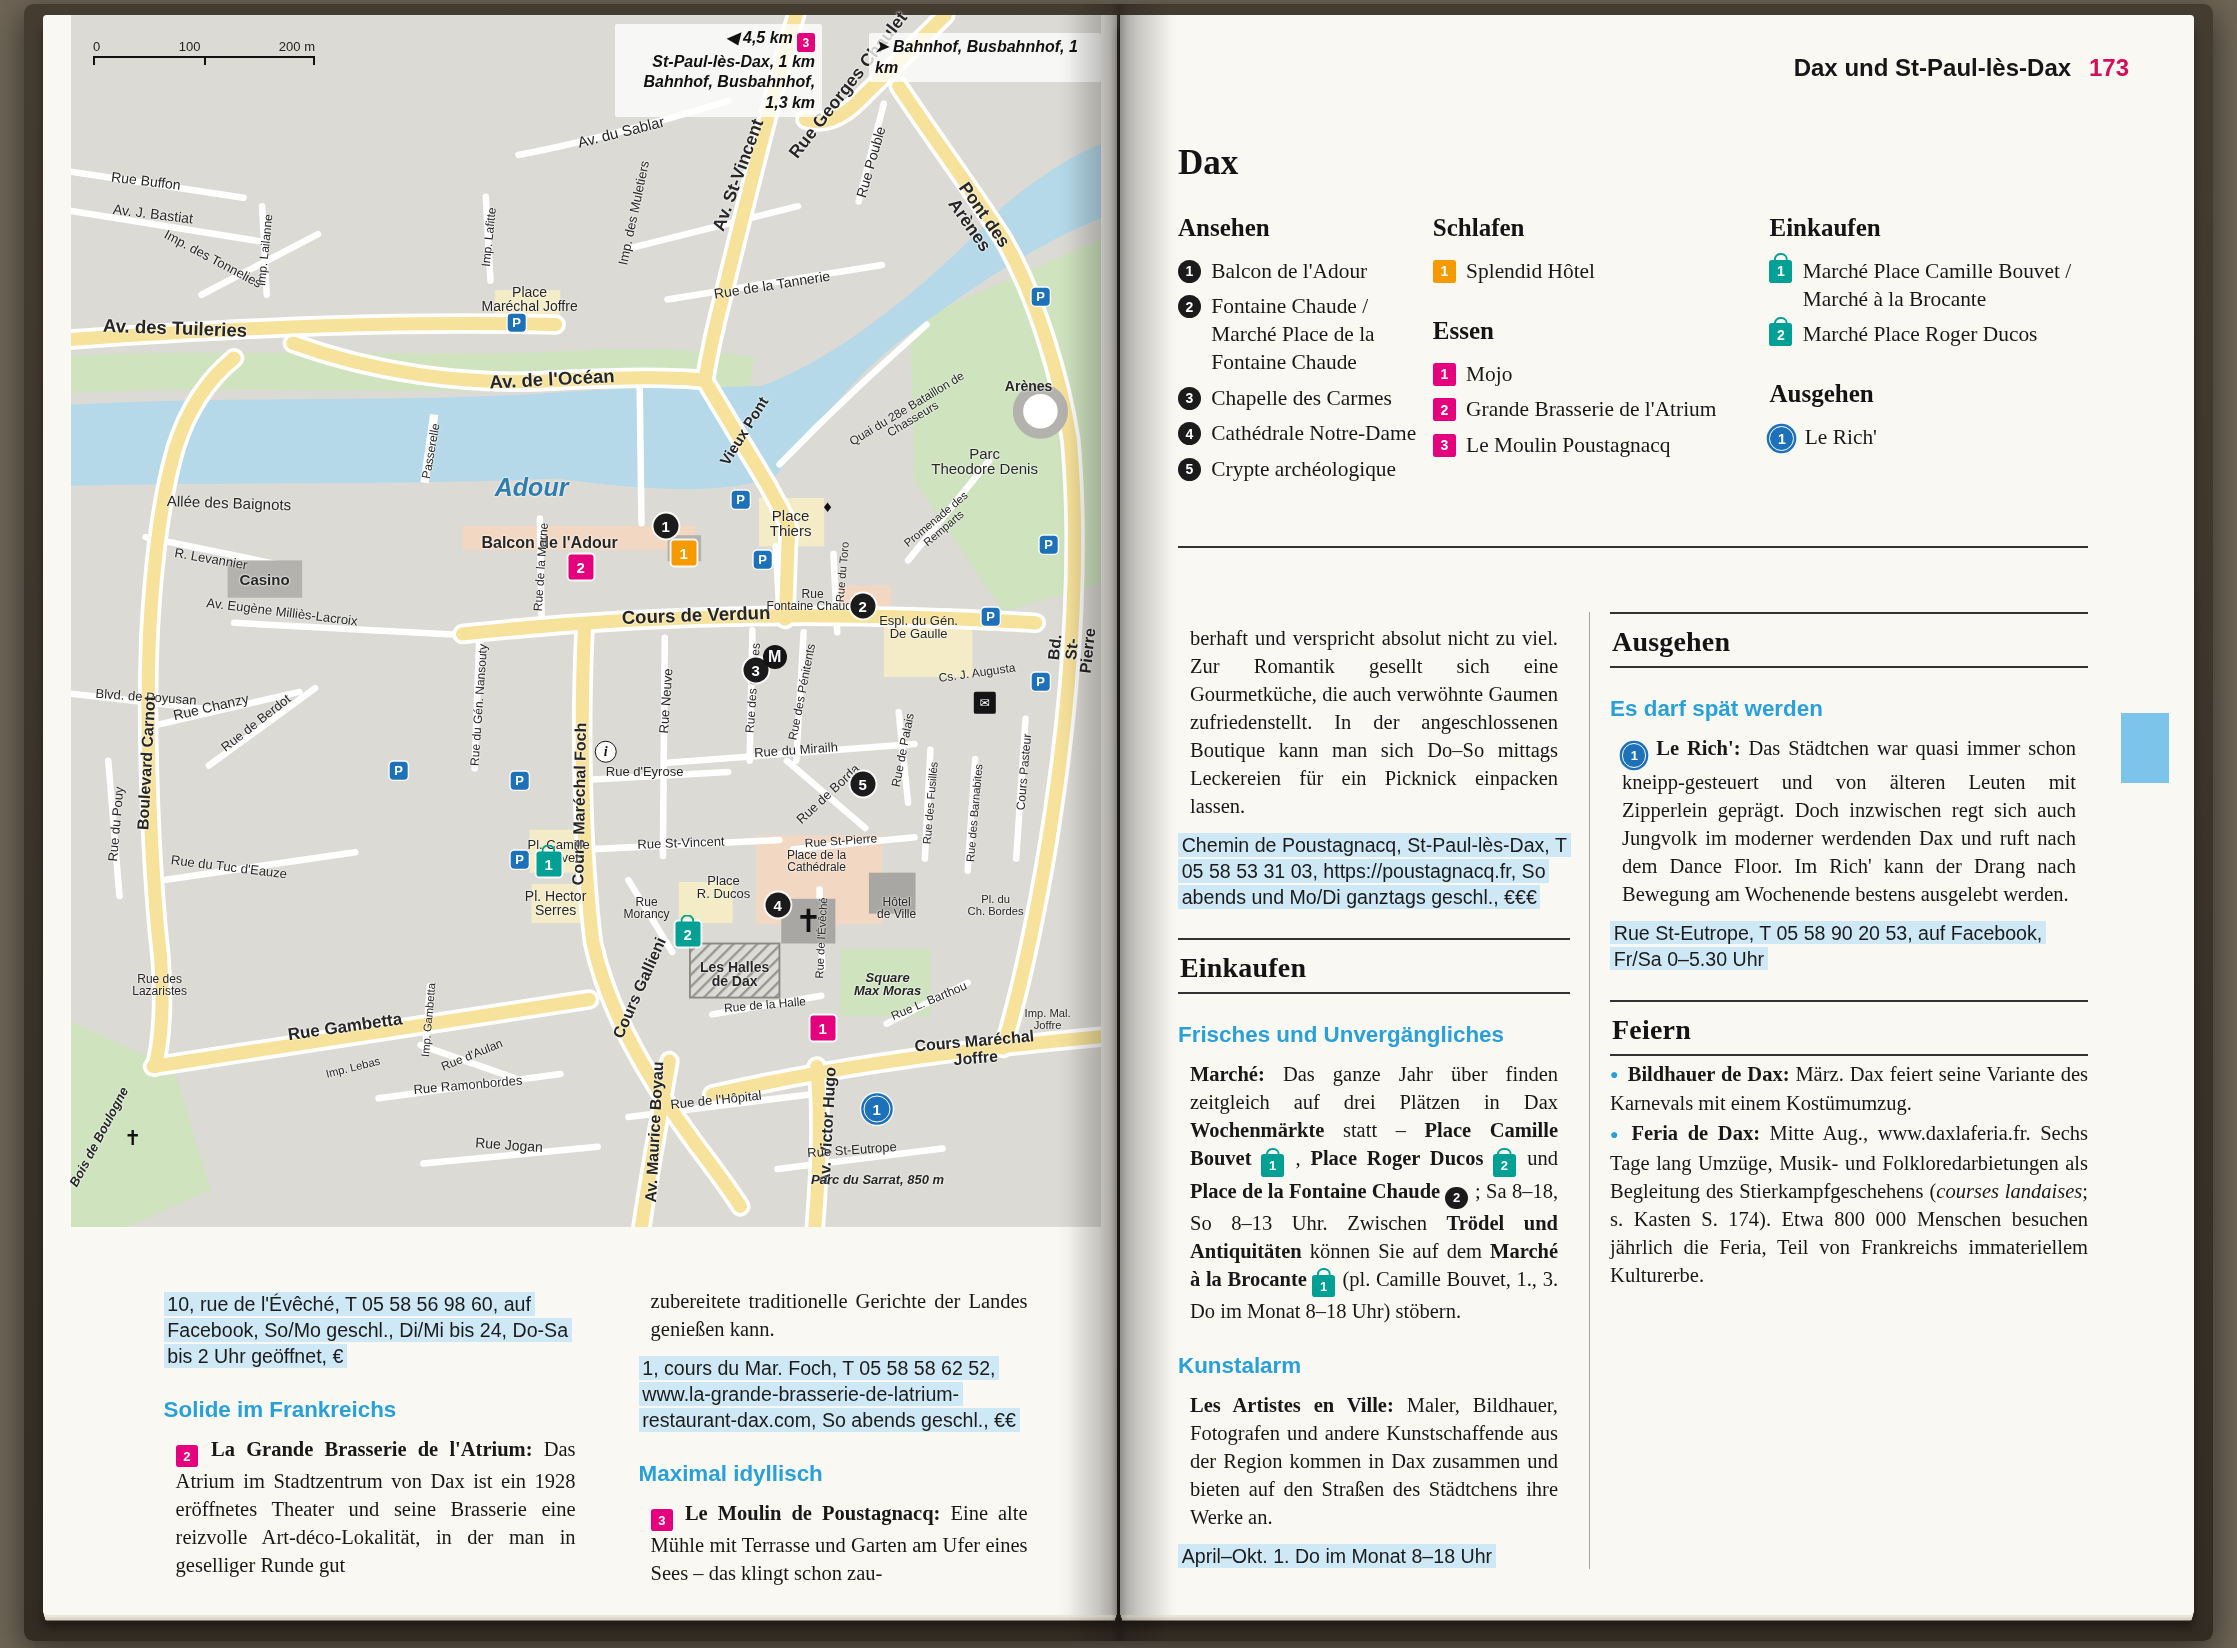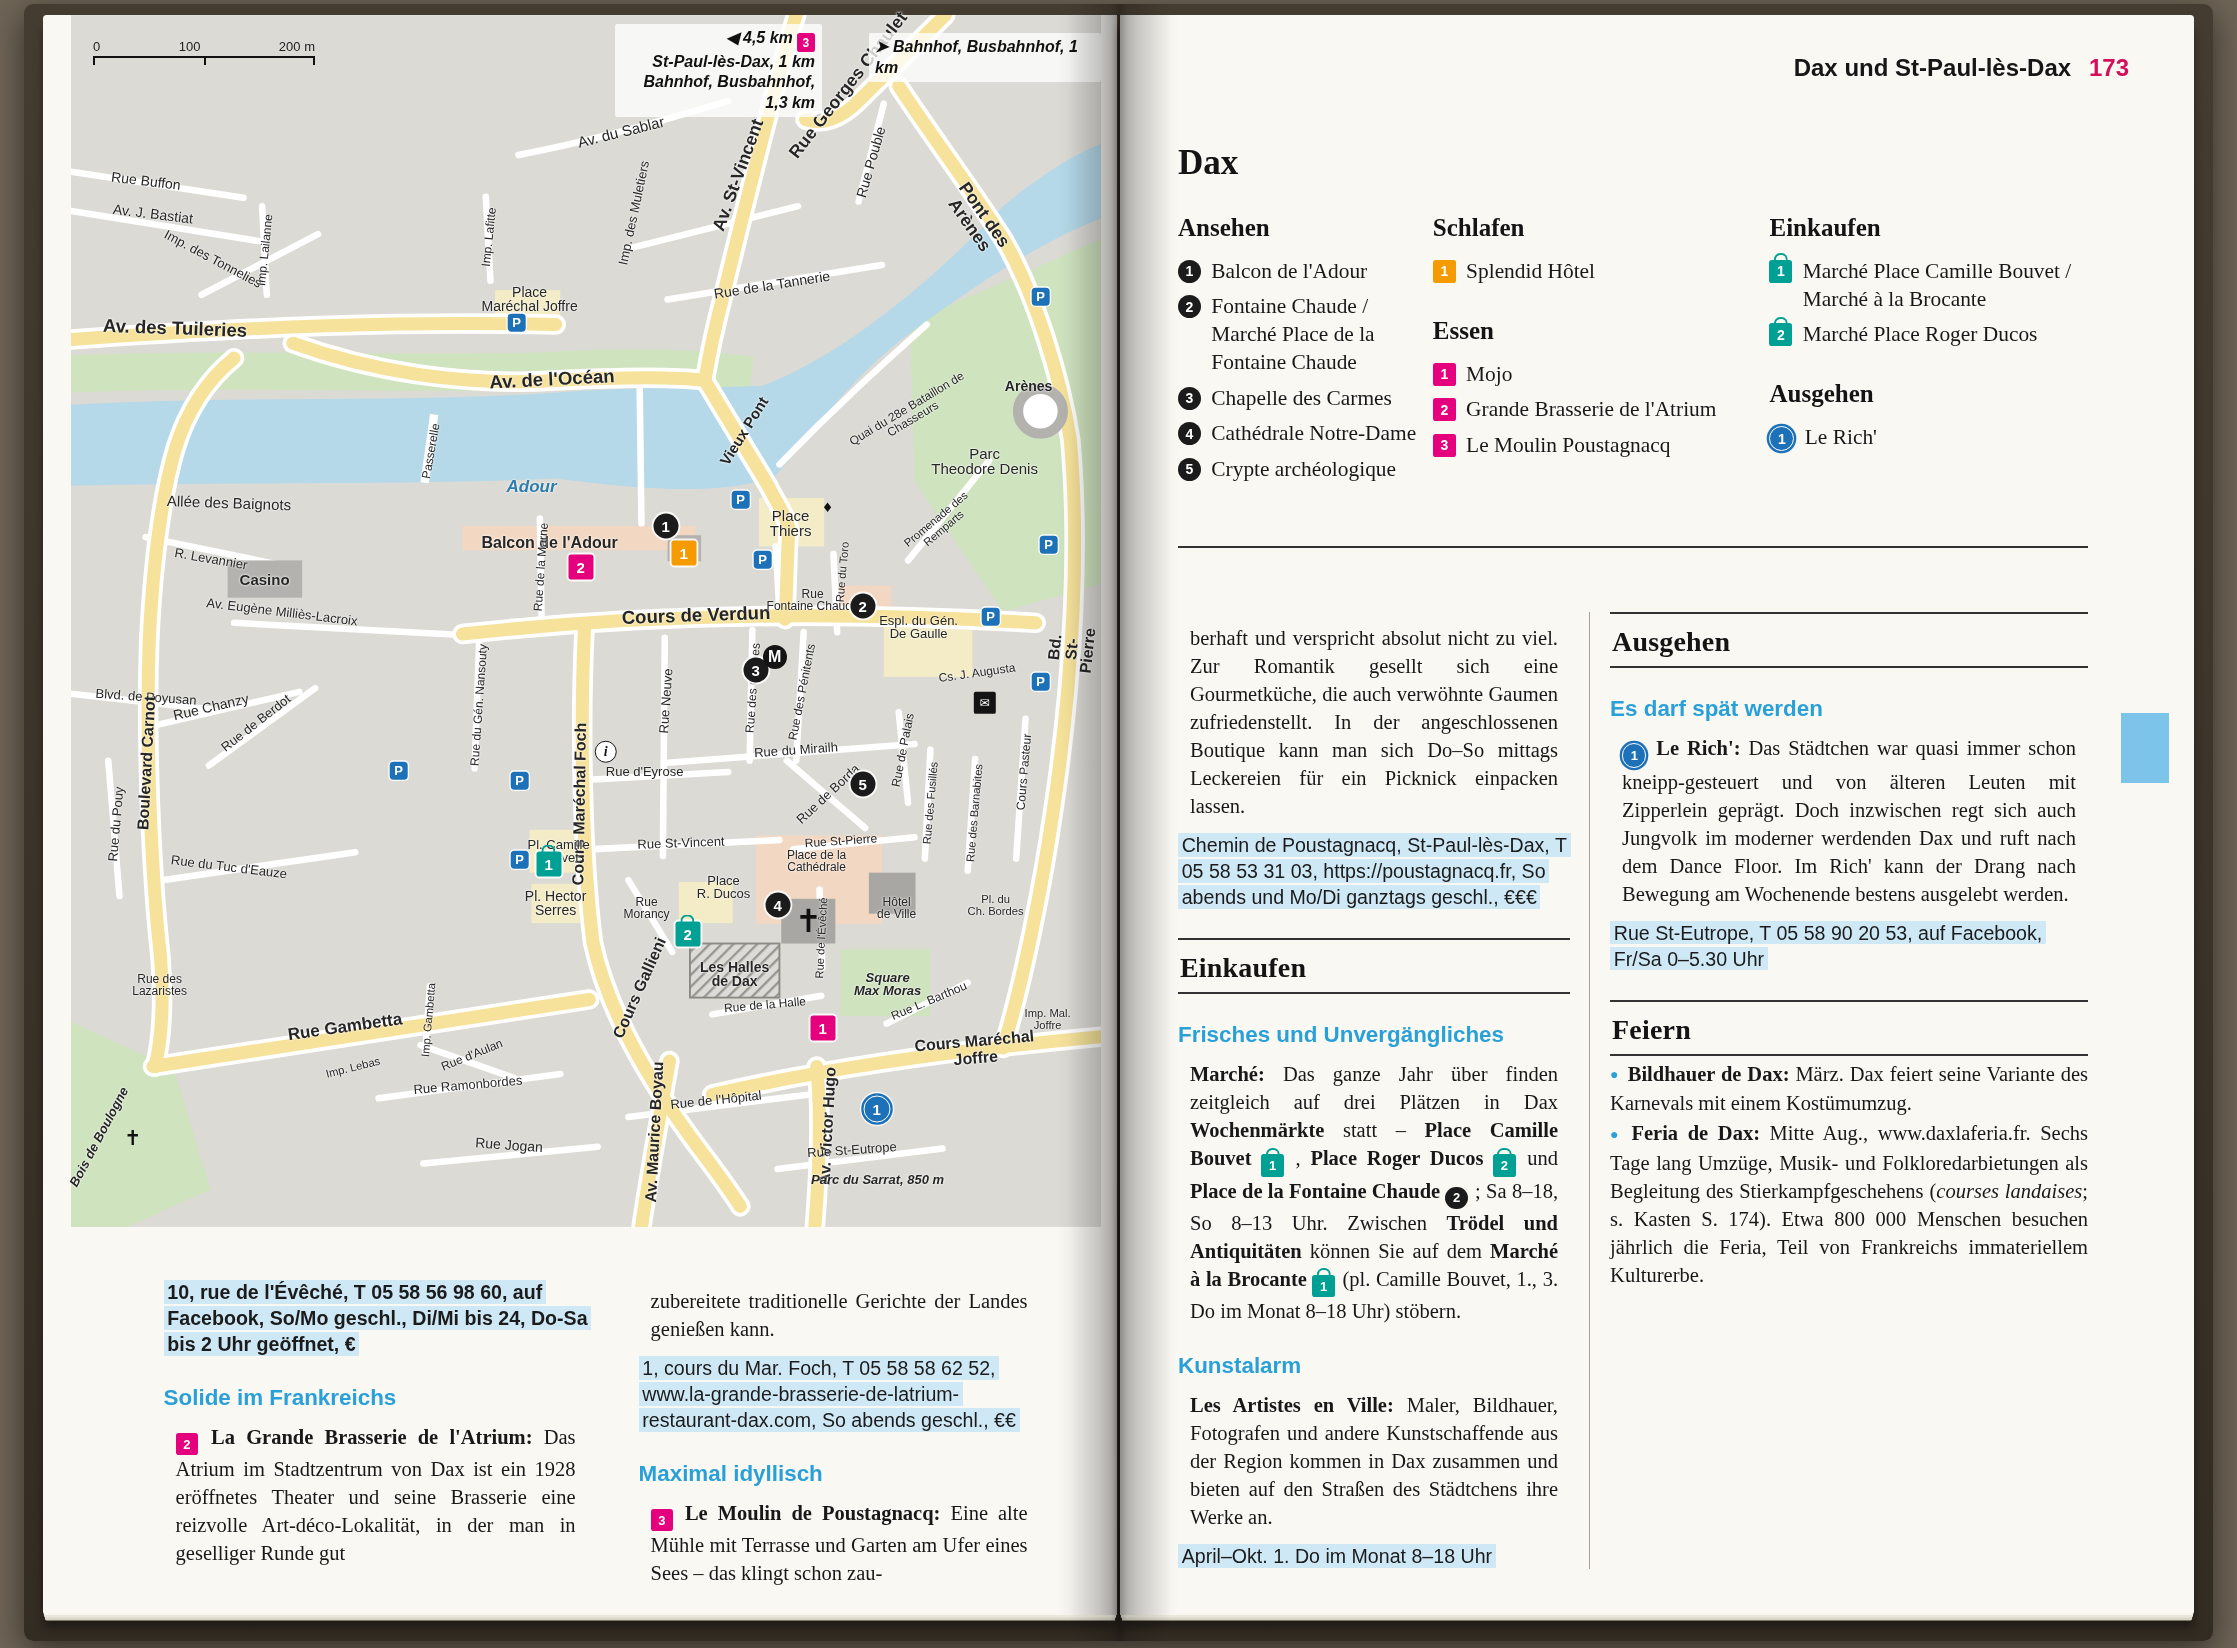--- a/index.html
+++ b/index.html
@@ -80,21 +80,21 @@
   .sub{font:bold 22.4px/26px "Liberation Sans",sans-serif;color:#2aa0d8;margin:28px 0 9.3px;}
   .sect{border-top:2.3px solid #333;border-bottom:2.3px solid #333;padding:13px 1.9px 9.3px;margin:28px 0 3.7px;}
   .sect.first{margin-top:0;}
   .sect h2{margin:0;font:bold 28px/30px "Liberation Serif",serif;color:#141414;letter-spacing:0.2px;}
   .blt{color:#2aa0d8;font-size:14px;margin-right:8.4px;vertical-align:1.9px;}
   .bullet-para{margin:0 0 2.8px;}
 
   .lp-cols{position:absolute;left:121px;top:1260px;width:895px;display:flex;gap:51px;}
   .lp-col1{width:424px;}
   .lp-col2{width:401px;}
-  .lp-col1 .info{margin-top:4px;font-weight:bold;}
+  .lp-col1 .info{margin-top:16px;}
 
   
   .rp-header{position:absolute;top:39px;right:65px;font:bold 24px/28px "Liberation Sans",sans-serif;color:#161616;}
   .rp-header .pagenum{color:#d40f5a;margin-left:11.2px;}
   .rp-title{position:absolute;top:129px;left:58px;margin:0;font:bold 35px/37px "Liberation Serif",serif;color:#141414;}
   .legend{position:absolute;top:199px;left:58px;right:106px;display:flex;}
   .legend-col-0{width:28%;}
   .legend-col-1{width:37%;}
   .legend-col-2{width:35%;}
   .legend-title{font:bold 25px/28px "Liberation Serif",serif;margin:0 0 15px;color:#141414;}
@@ -256,21 +256,21 @@
             <div class="mlabel" style="left: 418px; top: 222px; font-size: 12px; transform: translate(-50%, -50%) rotate(-84deg);">Imp. Lafitte</div>
             <div class="mlabel" style="left: 701px; top: 270px; font-size: 14px; transform: translate(-50%, -50%) rotate(-9deg);">Rue de la Tannerie</div>
             <div class="mlabel" style="left: 459px; top: 285px; font-size: 14px; transform: translate(-50%, -50%) rotate(0deg);">Place
 Maréchal Joffre</div>
             <div class="mlabel" style="left: 104px; top: 313px; font-size: 18.6px; font-weight: bold; transform: translate(-50%, -50%) rotate(2deg);">Av. des Tuileries</div>
             <div class="mlabel" style="left: 481px; top: 364px; font-size: 18.6px; font-weight: bold; transform: translate(-50%, -50%) rotate(-3deg);">Av. de l'Océan</div>
             <div class="mlabel" style="left: 839px; top: 399px; font-size: 12px; transform: translate(-50%, -50%) rotate(-31deg);">Quai du 28e Bataillon de Chasseurs</div>
             <div class="mlabel" style="left: 914px; top: 447px; font-size: 15px; transform: translate(-50%, -50%) rotate(0deg);">Parc
 Theodore Denis</div>
             <div class="mlabel" style="left: 958px; top: 371px; font-size: 14px; font-weight: bold; transform: translate(-50%, -50%) rotate(0deg);">Arènes</div>
-            <div class="mlabel" style="left: 461px; top: 472px; font-size: 17px; font-weight: bold; font-style: italic; color: rgb(45, 125, 173); transform: translate(-50%, -50%) rotate(0deg);">Adour</div>
+            <div class="mlabel" style="left: 461px; top: 472px; font-size: 25px; font-weight: bold; font-style: italic; color: rgb(45, 125, 173); transform: translate(-50%, -50%) rotate(0deg);">Adour</div>
             <div class="mlabel" style="left: 158px; top: 488px; font-size: 15px; transform: translate(-50%, -50%) rotate(2deg);">Allée des Baignots</div>
             <div class="mlabel" style="left: 479px; top: 528px; font-size: 16px; font-weight: bold; transform: translate(-50%, -50%) rotate(0deg);">Balcon de l'Adour</div>
             <div class="mlabel" style="left: 720px; top: 509px; font-size: 15px; transform: translate(-50%, -50%) rotate(0deg);">Place
 Thiers</div>
             <div class="mlabel" style="left: 360px; top: 436px; font-size: 12px; transform: translate(-50%, -50%) rotate(-80deg);">Passerelle</div>
             <div class="mlabel" style="left: 673px; top: 416px; font-size: 15px; font-weight: bold; transform: translate(-50%, -50%) rotate(-58deg);">Vieux Pont</div>
             <div class="mlabel" style="left: 140px; top: 544px; font-size: 13px; transform: translate(-50%, -50%) rotate(10deg);">R. Levannier</div>
             <div class="mlabel" style="left: 194px; top: 565px; font-size: 15px; font-weight: bold; transform: translate(-50%, -50%) rotate(0deg);">Casino</div>
             <div class="mlabel" style="left: 211px; top: 597px; font-size: 13px; transform: translate(-50%, -50%) rotate(7deg);">Av. Eugène Milliès-Lacroix</div>
             <div class="mlabel" style="left: 470px; top: 552px; font-size: 12px; transform: translate(-50%, -50%) rotate(-86deg);">Rue de la Marne</div>

